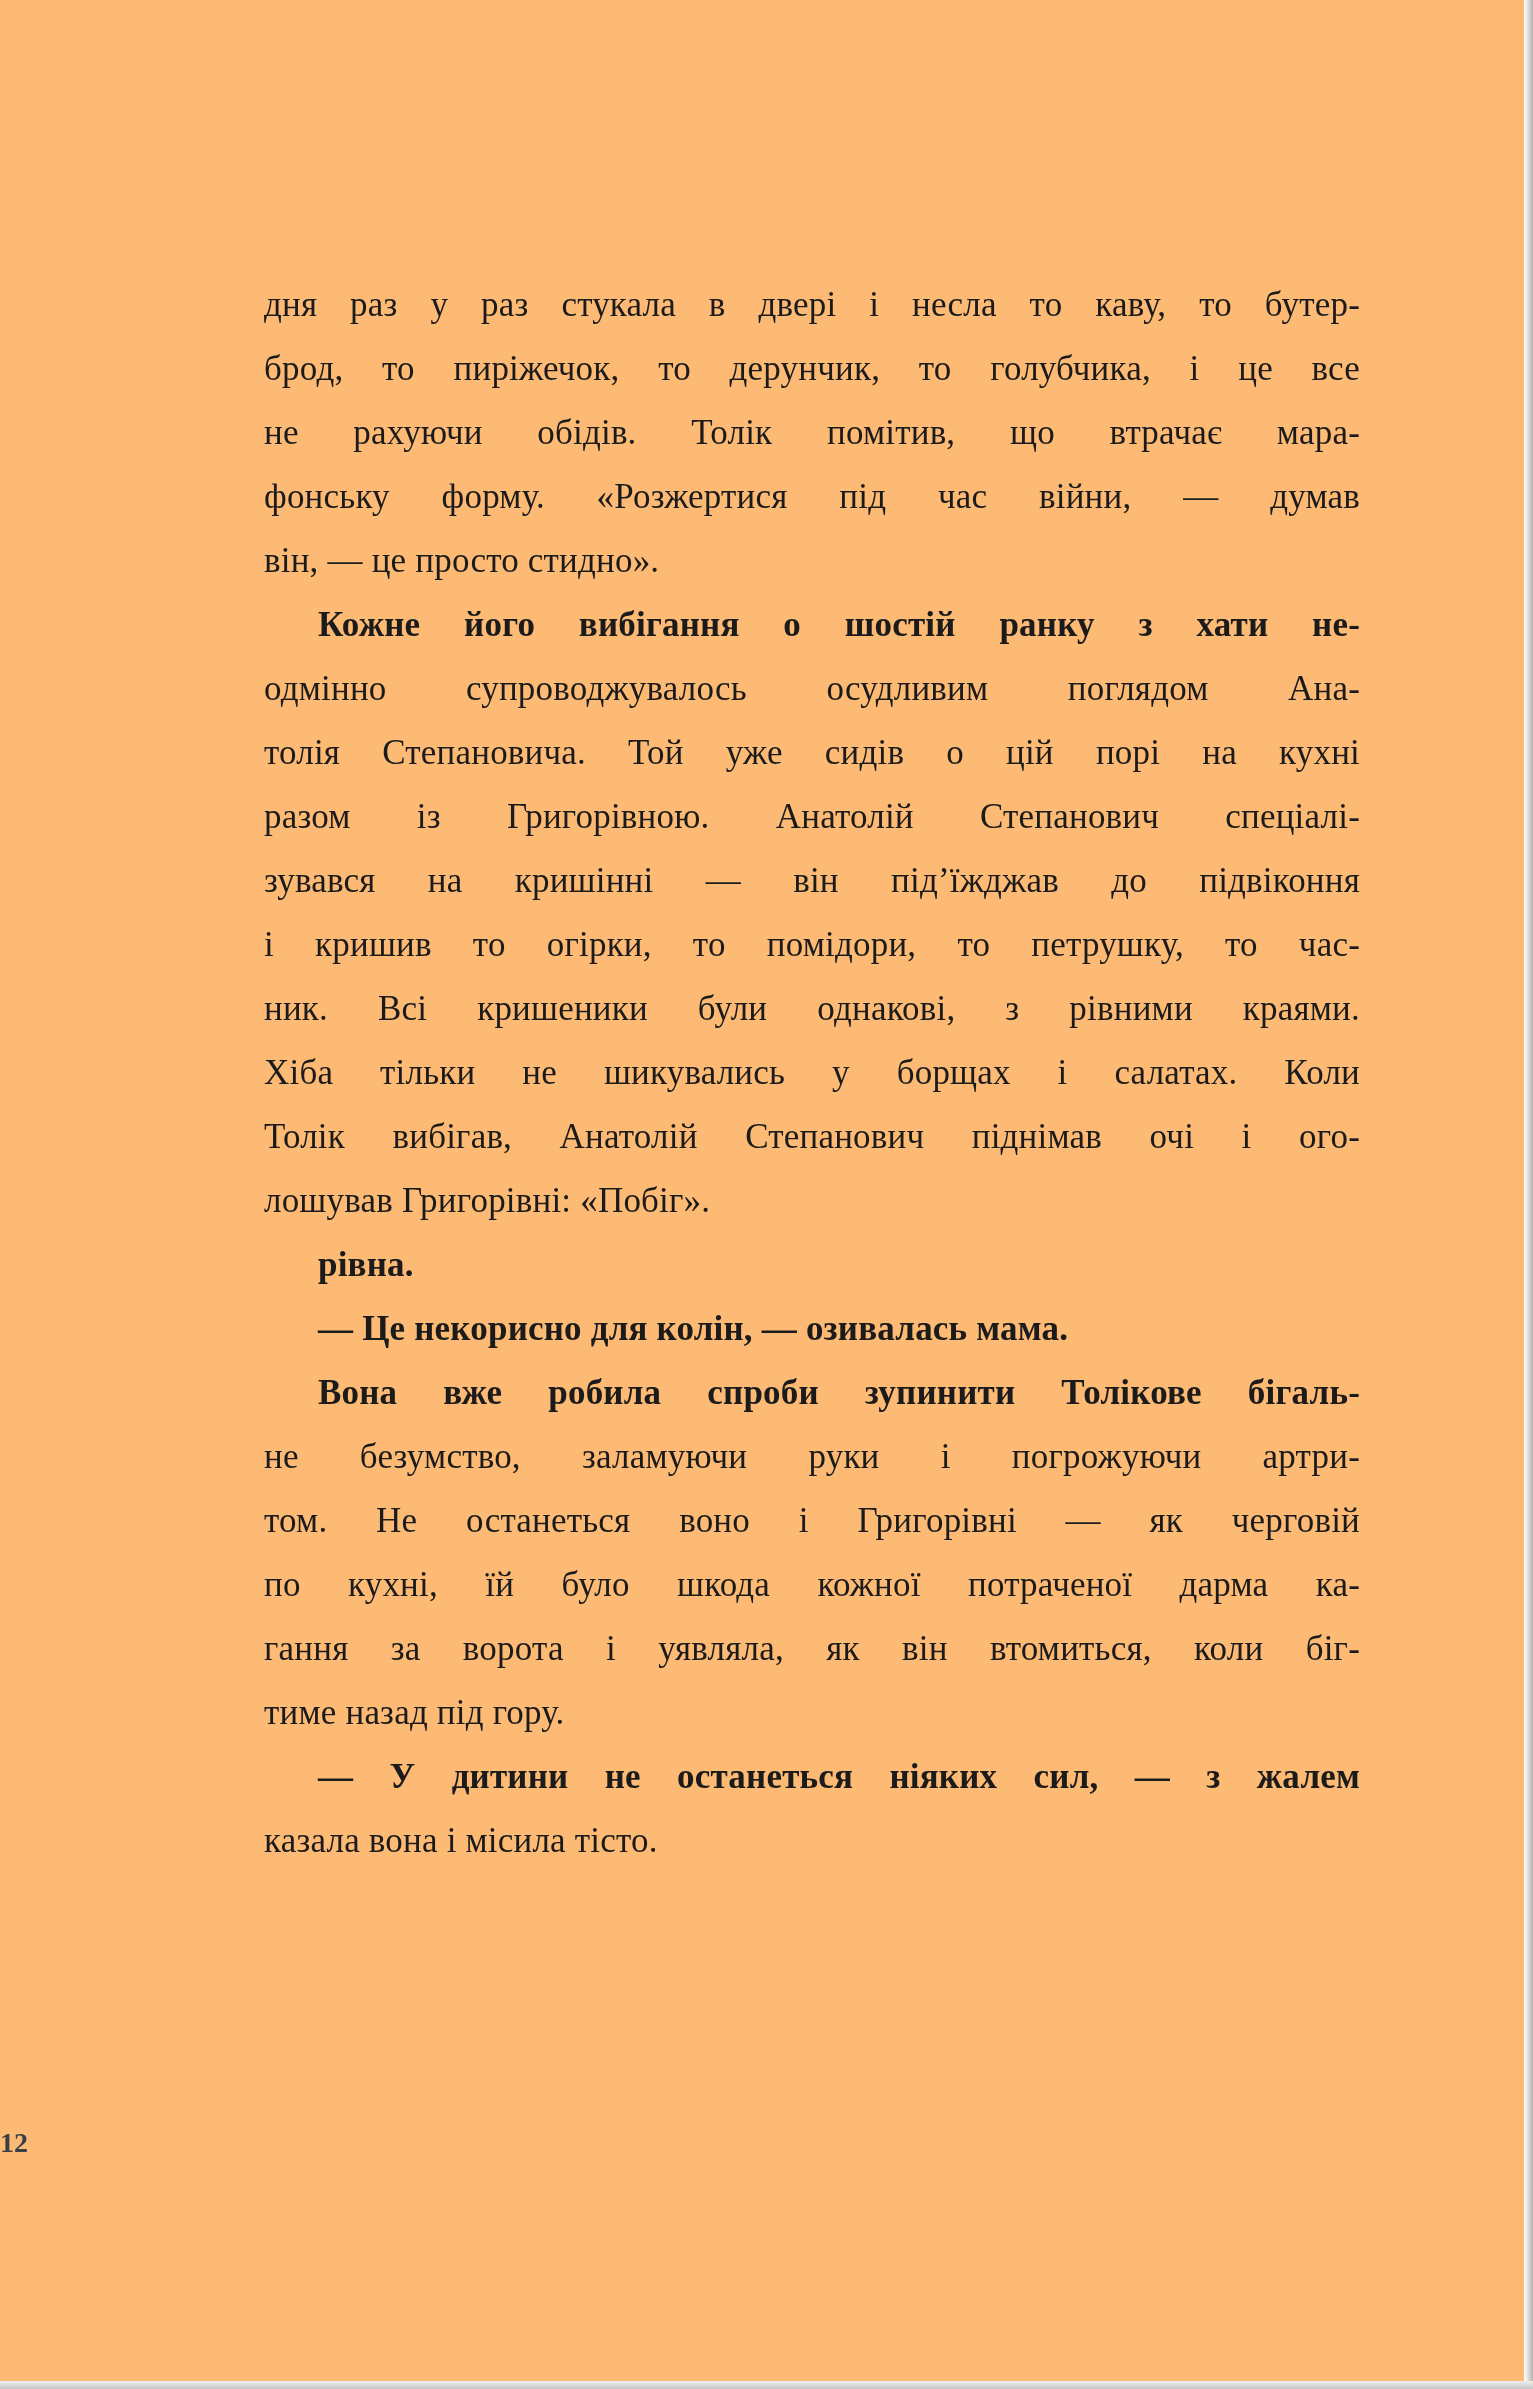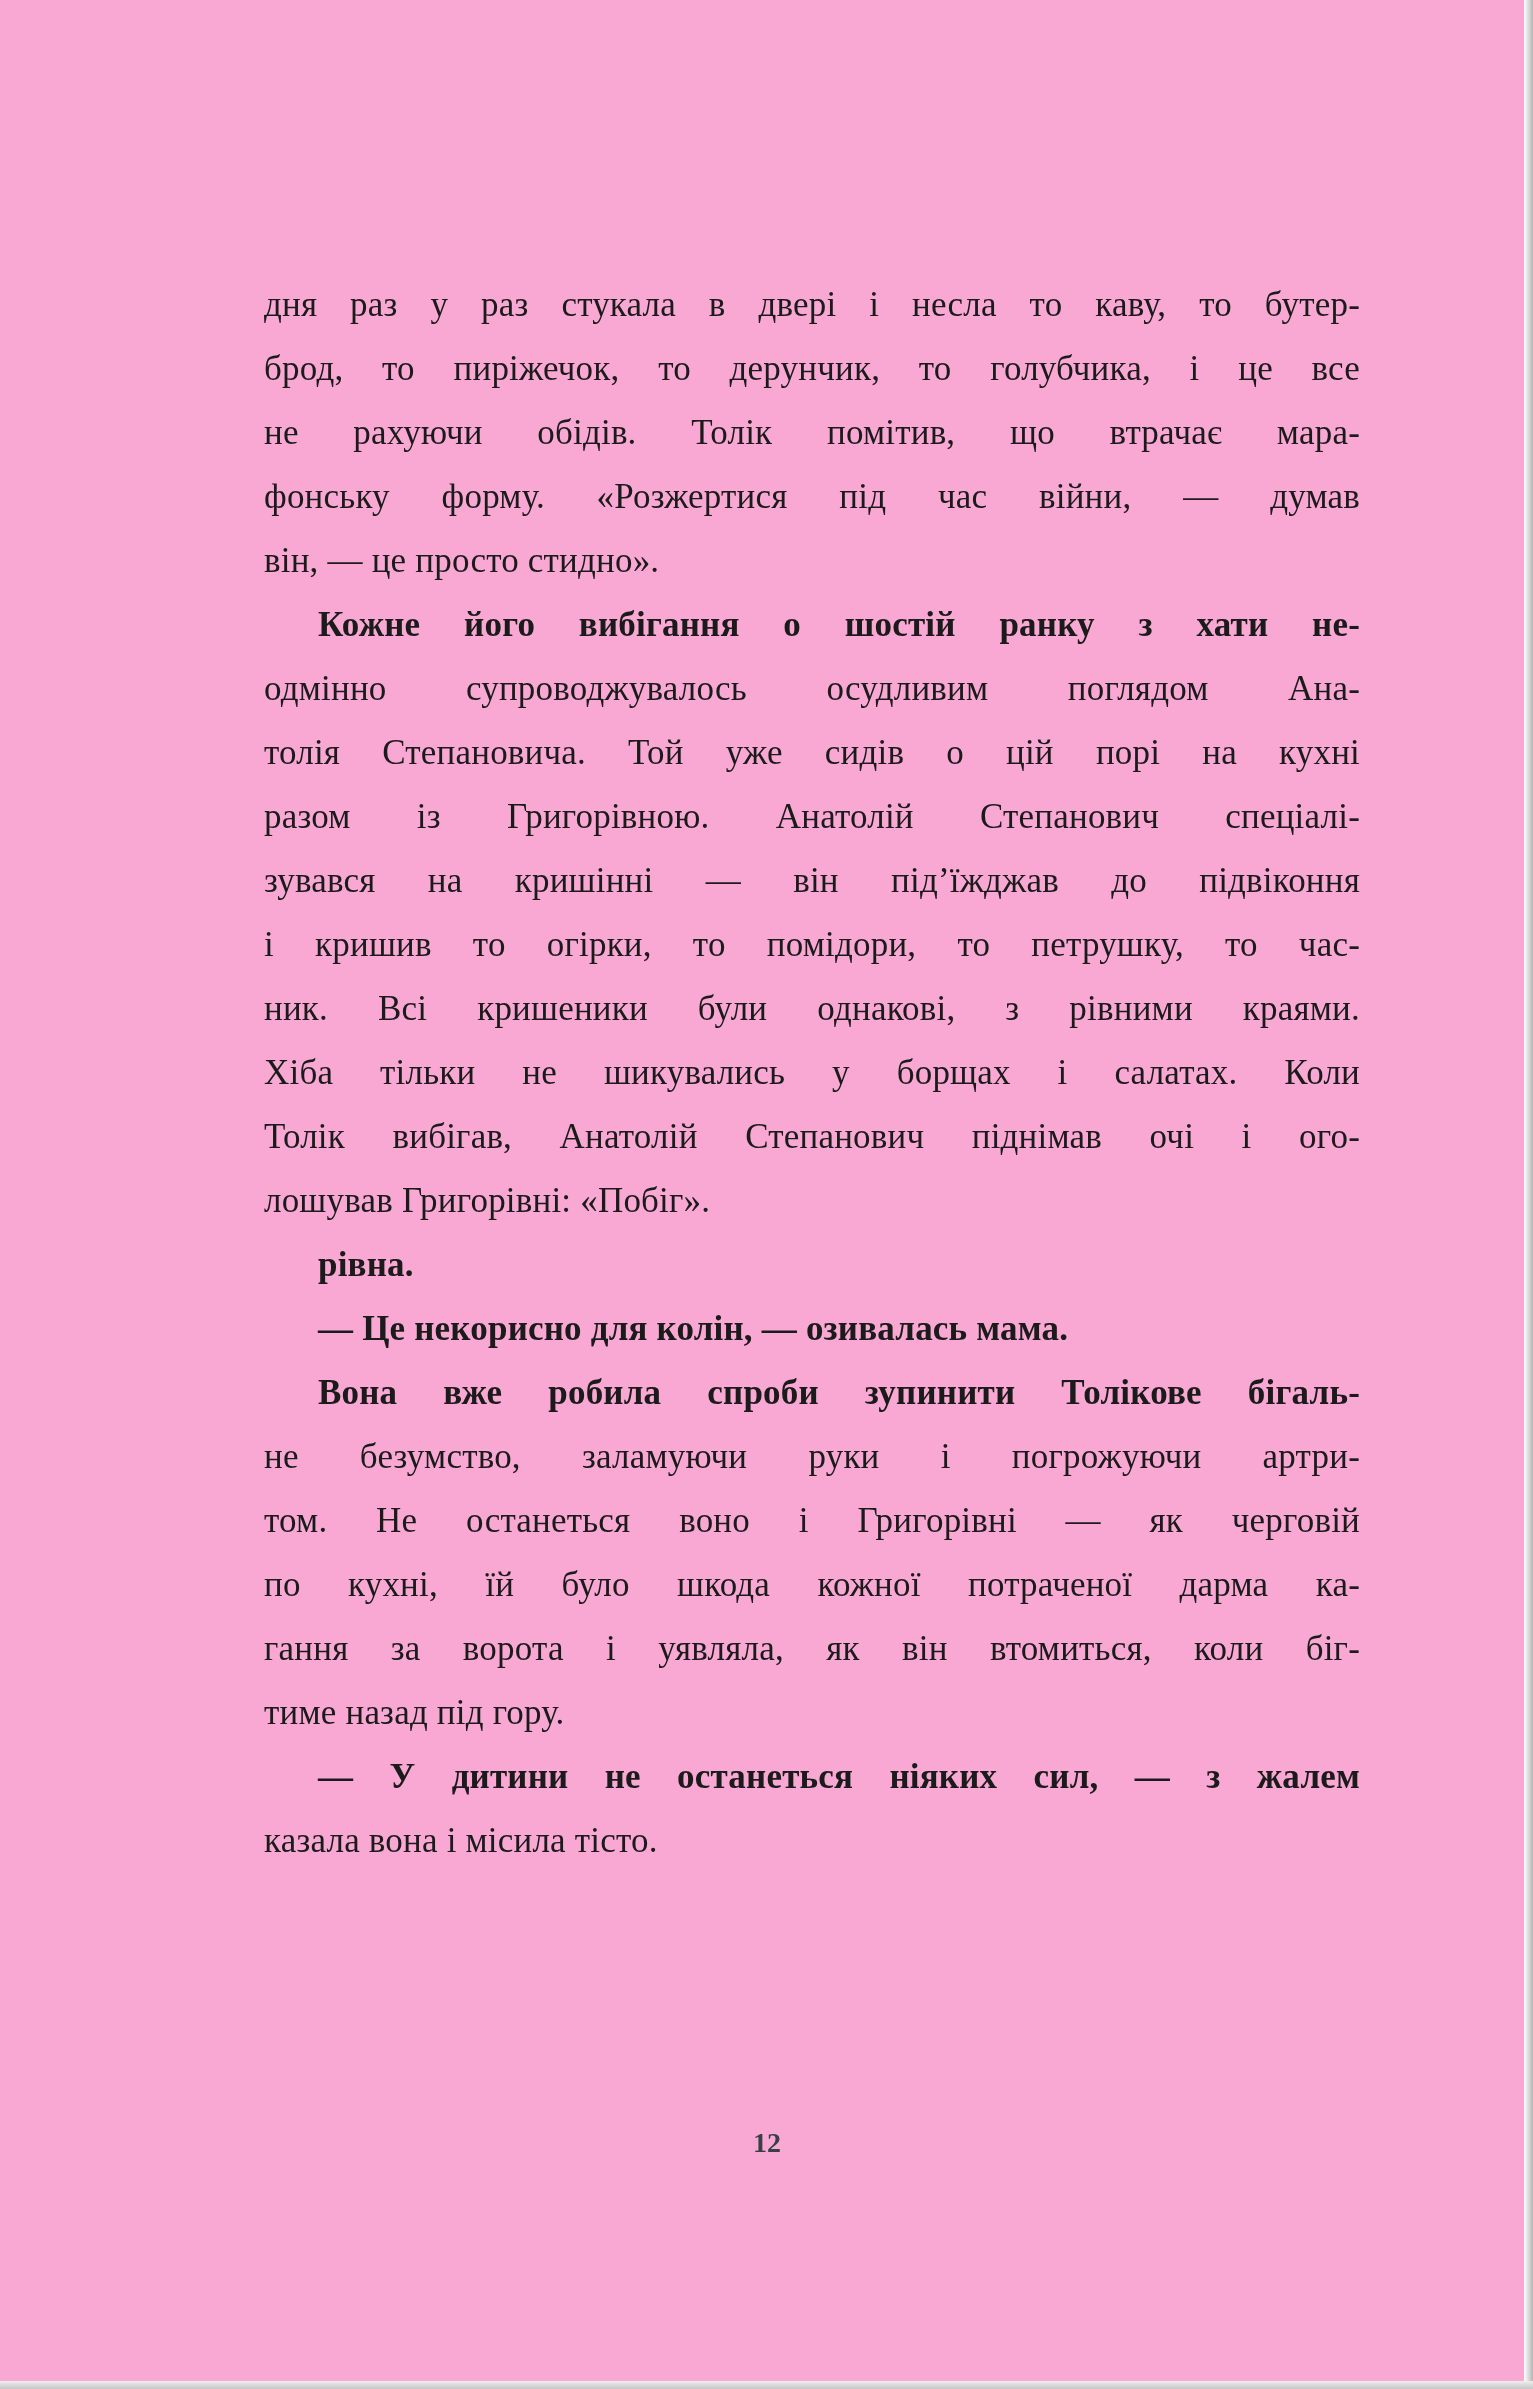--- a/index.html
+++ b/index.html
@@ -10,21 +10,21 @@
     width: 1534px;
     height: 2389px;
     position: relative;
     background: #ffffff;
     font-family: "Liberation Serif", "DejaVu Serif", serif;
     overflow: hidden;
   }
   .page {
     position: absolute;
     inset: 0;
-    background: #f9a8d4;
+    background: #fdba74;
   }
   .text-block {
     position: absolute;
     left: 264px;
     top: 273px;
     width: 1096px;
     color: #1b1b1b;
   }
   .para {
     margin: 0;
@@ -45,21 +45,21 @@
   }
   .para.indented .line:first-child {
     text-indent: 54px;
     font-weight: bold;
   }
   .page-number {
     position: absolute;
     top: 2127px;
     left: 0;
     width: 1534px;
-    text-align: center;
+    text-align: left;
     font-size: 28px;
     line-height: 32px;
     font-weight: bold;
     color: #3a3f45;
   }
   .edge-right {
     position: absolute;
     top: 0;
     right: 0;
     width: 10.4px;

